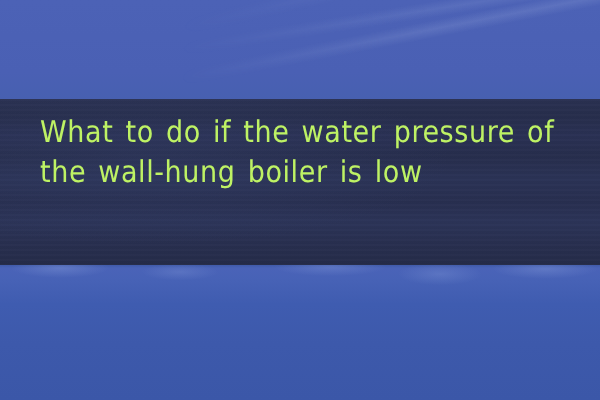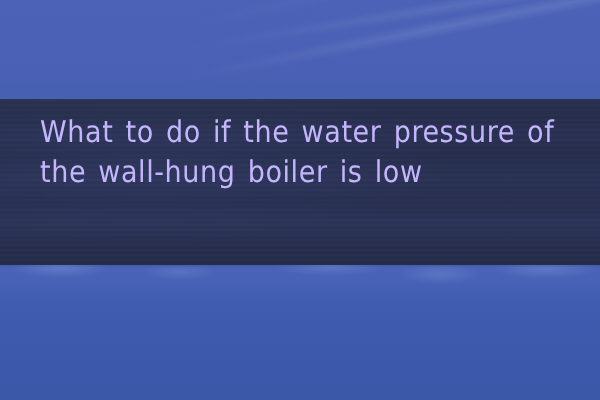--- a/index.html
+++ b/index.html
@@ -97,21 +97,21 @@
     background: radial-gradient(ellipse 420px 120px at 150px 60px, rgba(70,86,140,0.16), rgba(0,0,0,0) 72%);
     pointer-events: none;
   }
 
   
   .caption-text {
     position: absolute;
     left: 40px;
     top: 113px;
     width: 552px;
-    color: #c4b5fd;
+    color: #bef264;
     font-size: 30px;
     line-height: 40px;
     letter-spacing: 0.6px;
     word-spacing: 3px;
     font-weight: 400;
     white-space: pre-wrap;
     text-rendering: geometricPrecision;
   }
 </style>
 </head>

